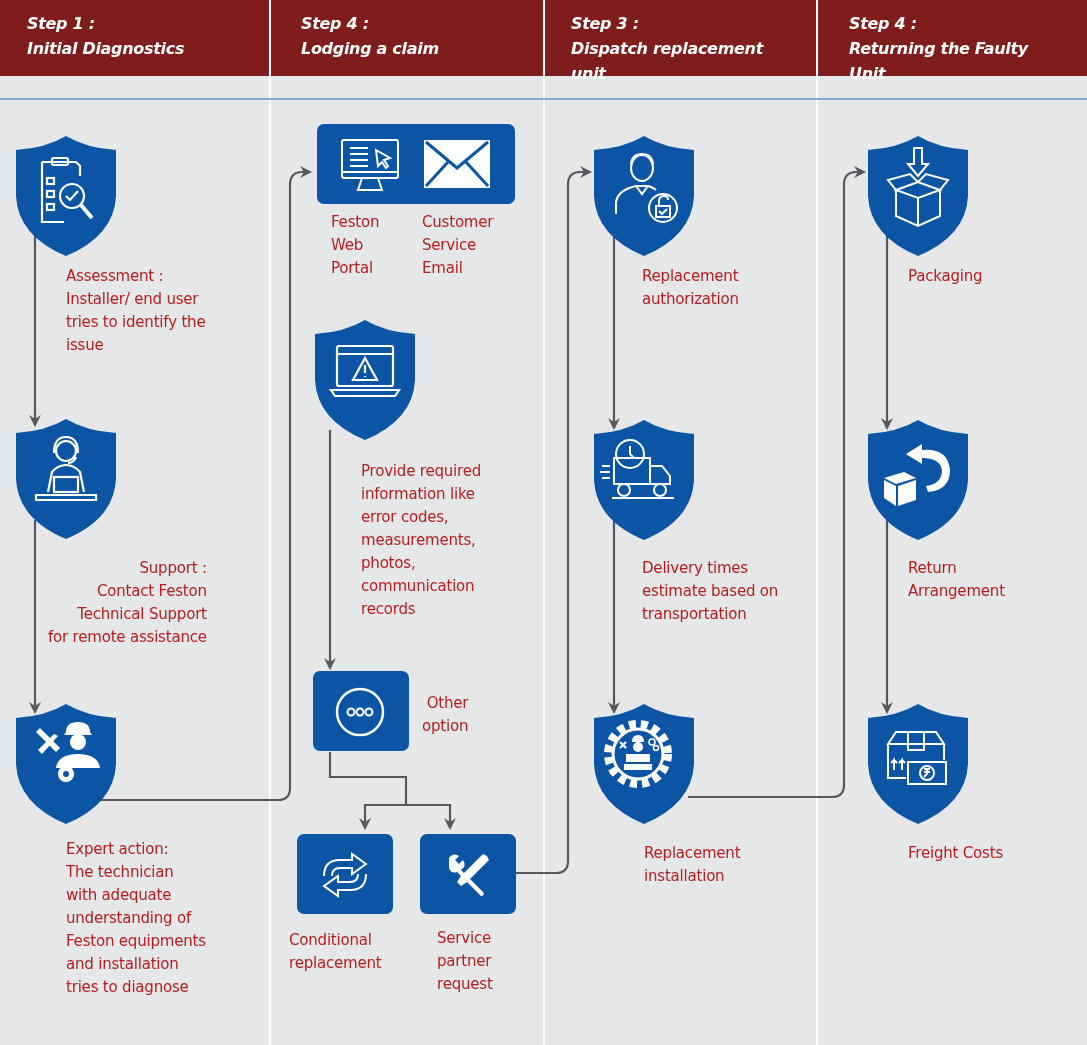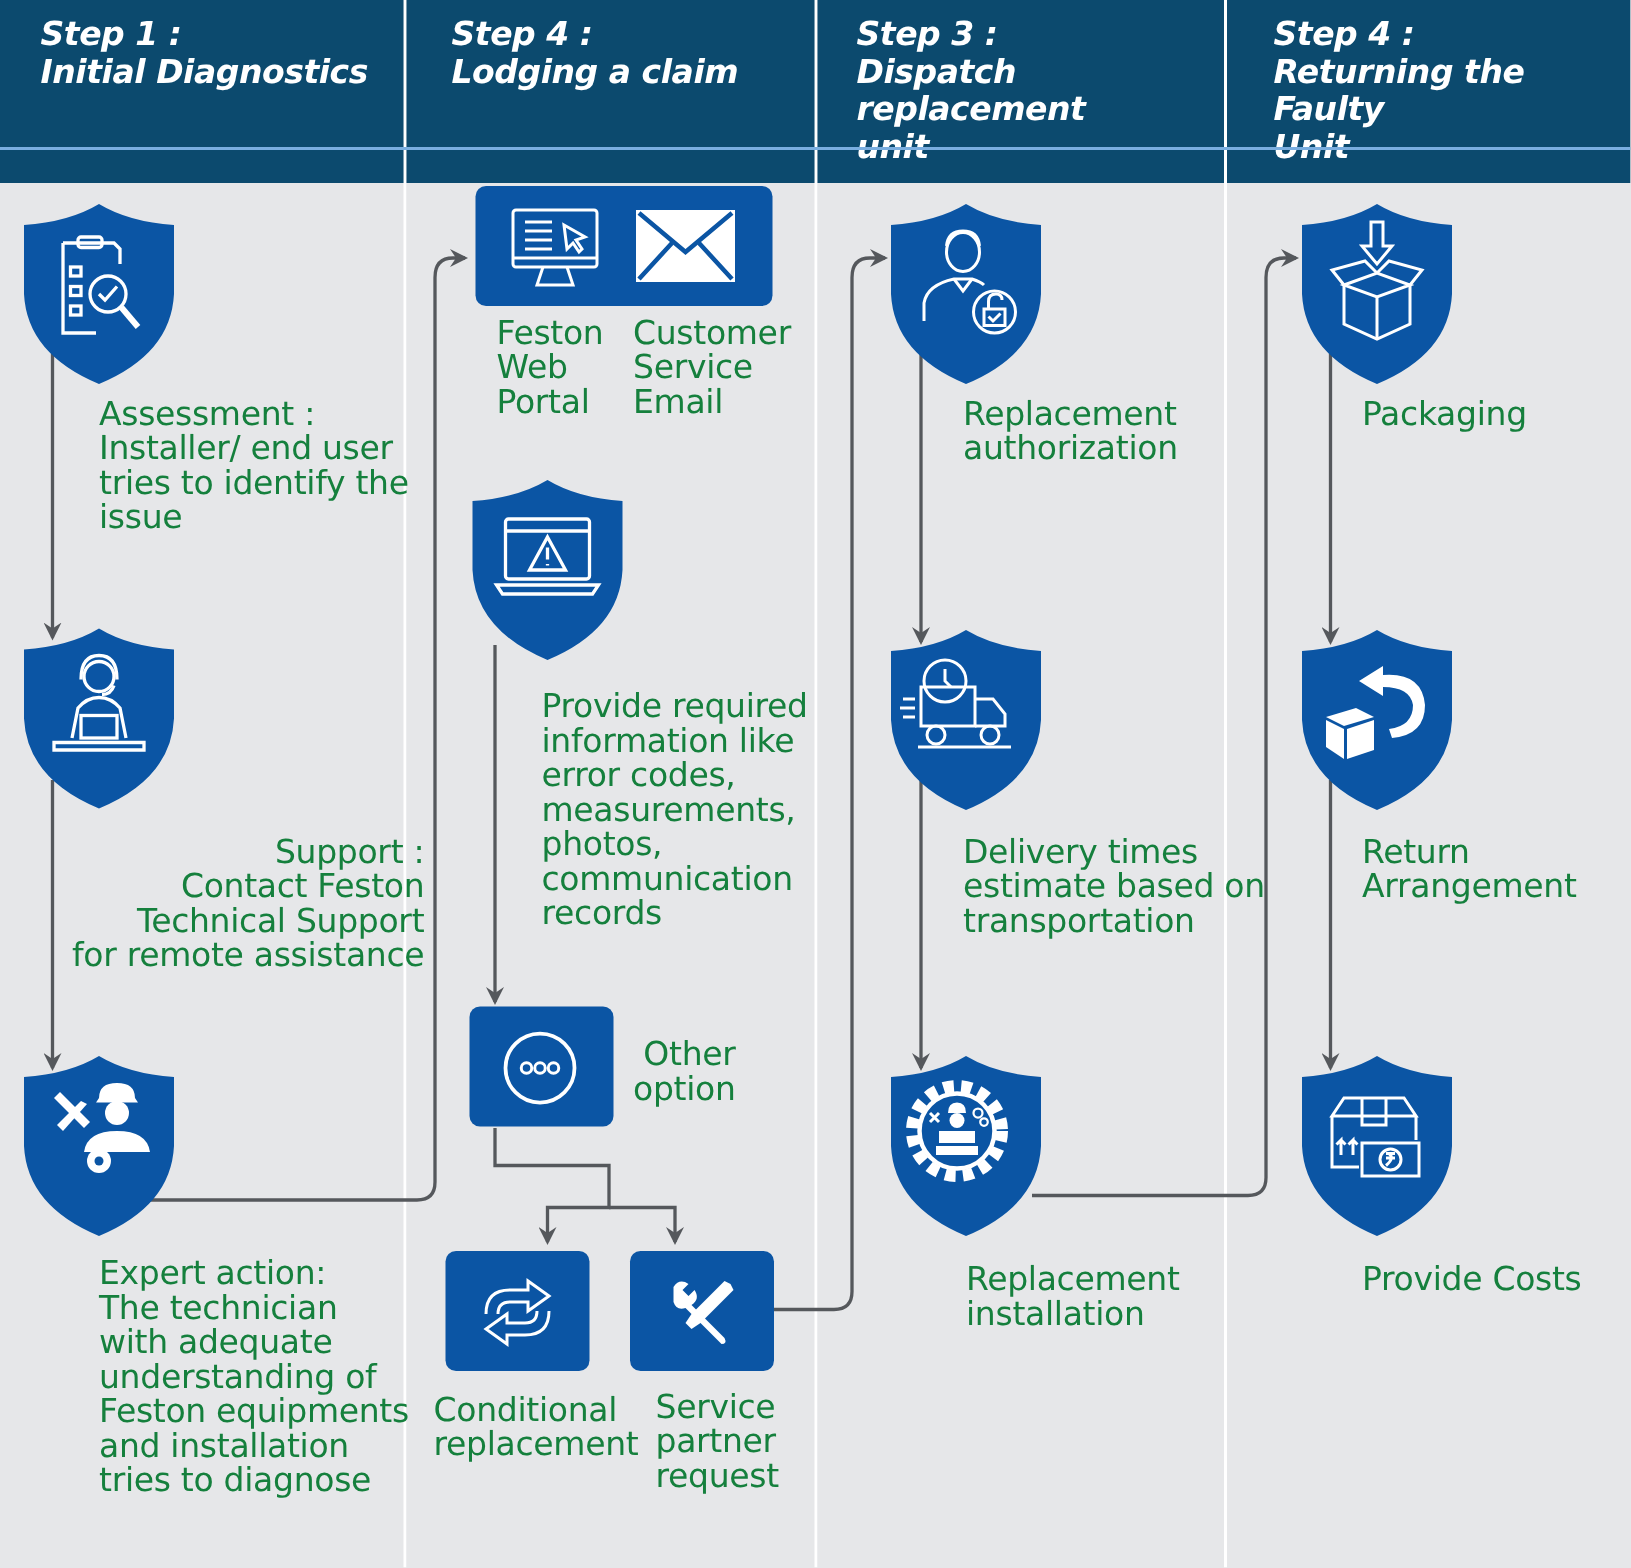--- a/index.html
+++ b/index.html
@@ -6,28 +6,28 @@
     body {
       width: 1087px; height: 1045px; position: relative; overflow: hidden;
       background: #e6e7e9;
       font-family: "DejaVu Sans", sans-serif;
     }
     .col {
       position: absolute; top: 0; height: 1045px; background: #e6e7e9;
     }
     .col-sep { position: absolute; top: 0; width: 2px; height: 1045px; background: #ffffff; }
     .header {
-      position: absolute; top: 0; height: 122px; background: #0c4a6e;
-      color: #fff; font-style: italic; font-weight: bold; font-size: 22px;
+      position: absolute; top: 0; height: 76px; background: #7f1d1d;
+      color: #fff; font-style: italic; font-weight: bold; font-size: 16px;
       line-height: 25px; box-sizing: border-box; padding: 11px 0 0 27px;
       letter-spacing: -0.3px;
     }
     .header-line { position: absolute; top: 98px; left: 0; width: 1087px; height: 2px; background: #7aaee0; }
     .label {
-      position: absolute; color: #15803d; font-size: 22px; line-height: 23px;
+      position: absolute; color: #b91c1c; font-size: 15px; line-height: 23px;
       white-space: pre-line; letter-spacing: -0.2px;
     }
     .shield { position: absolute; width: 104px; height: 124px; }
     .box {
       position: absolute; background: #0b55a4; border-radius: 7px;
     }
     svg.flow { position: absolute; left: 0; top: 0; width: 1087px; height: 1045px; pointer-events: none; }
     .ico { position: absolute; }
   </style>
 </head>
@@ -287,13 +287,13 @@
   <g fill="none" stroke="#fff" stroke-width="2">
     <path d="M22,42 L30,30 L70,30 L78,42 Z"></path>
     <path d="M22,42 L22,76 L40,76 M78,42 L78,58"></path>
     <path d="M42,30 L42,48 L58,48 L58,30"></path>
     <path d="M28,68 L28,58 L25,61 M28,58 L31,61 M36,68 L36,58 L33,61 M36,58 L39,61"></path>
     <rect x="42" y="60" width="38" height="22" fill="#0b55a4"></rect>
     <circle cx="61" cy="71" r="7"></circle>
     <path d="M58,67 L64,67 M58,70 L64,70 M60,67 Q64,70 58,75"></path>
   </g>
 </svg>
-<div class="label" style="left:908px;top:842px;">Provide Costs</div>
+<div class="label" style="left:908px;top:842px;">Freight Costs</div>
 
 </body></html>

